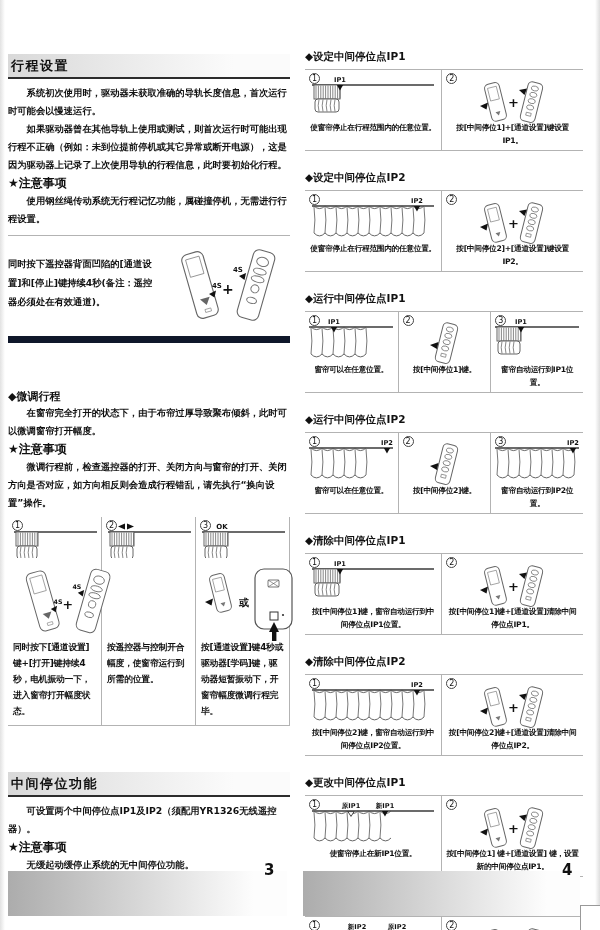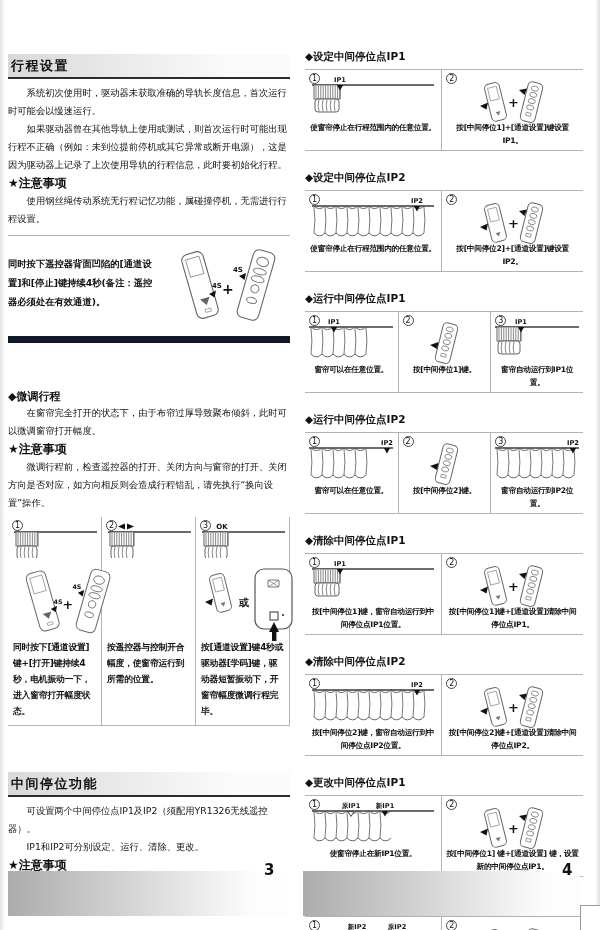--- a/index.html
+++ b/index.html
@@ -10,21 +10,21 @@
   #edge-l { left:0; background:linear-gradient(to right,#e2e2e2,#fff); }
   #edge-r { right:0; background:linear-gradient(to left,#dedede,#fff); }
 
   .page { position:absolute; }
   #page-left  { left:8px;  top:54px; width:282px; }
   #page-right { left:305px; top:50px; width:278px; }
 
   .h1 { font-size:13px; font-weight:bold; letter-spacing:1.5px;
         background:linear-gradient(to right,#d9d9d9,#fbfbfb 80%);
         border-bottom:2px solid #2c2c2c; padding:3px 4px 2px 3px; }
-  .body-p { font-size:9.3px; line-height:18px; text-indent:2em; font-weight:normal; }
+  .body-p { font-size:9.3px; line-height:18px; text-indent:2em; font-weight:bold; }
   .note-h { font-size:12px; line-height:18px; font-weight:bold; }
   .sub-h  { font-size:11px; font-weight:bold; margin-top:9px; }
 
   .initrow { display:flex; border-top:1px solid #b3b3b3; border-bottom:7px solid #0f172a;
              padding:6px 0 6px; margin-top:7px; }
   .initrow .txt { flex:1; font-size:9.3px; line-height:19px; font-weight:bold; padding:12px 4px 0 0; }
   .initrow .art { width:126px; }
 
   .lsteps { display:flex; border-bottom:1px solid #b3b3b3; margin-top:5px; }
   .lstep  { width:33.33%; border-right:1px solid #b3b3b3; padding:4px 5px 6px; position:relative; }
@@ -225,21 +225,20 @@
                 <rect x="71" y="68" width="4.4" height="9" fill="#111"></rect>
               </svg>
             </div>
         </div>
         <div class="cap">按[通道设置]键4秒或驱动器[学码]键，驱动器短暂振动下，开窗帘幅度微调行程完毕。</div>
       </div>
     </div>
 
     <div class="h1 mt-mid">中间停位功能</div>
     <p class="body-p" style="margin-top:5px">可设置两个中间停位点IP1及IP2（须配用YR1326无线遥控器）。</p>
-    <p class="body-p">IP1和IP2可分别设定、运行、清除、更改。</p>
     <div class="note-h">★注意事项</div>
     <p class="body-p">无缓起动缓停止系统的无中间停位功能。</p>
   </div>
 
   <div id="page-right" class="page">
       <div class="sec">
         <div class="sec-title">◆设定中间停位点IP1</div>
                    <div class="tbl">
           <div class="cell c2a">
         <span class="num numabs">1</span>

